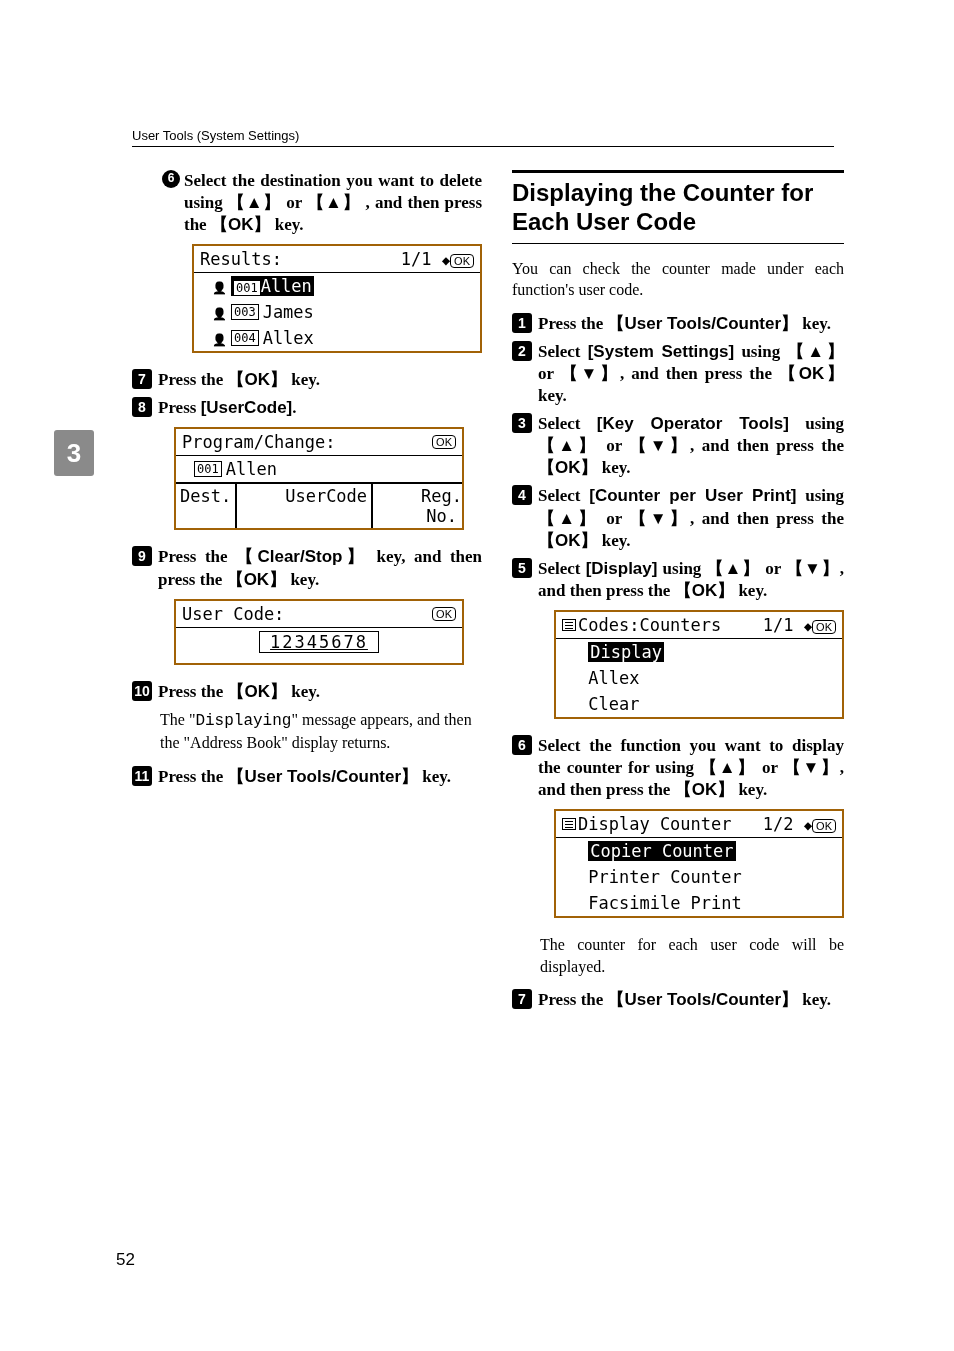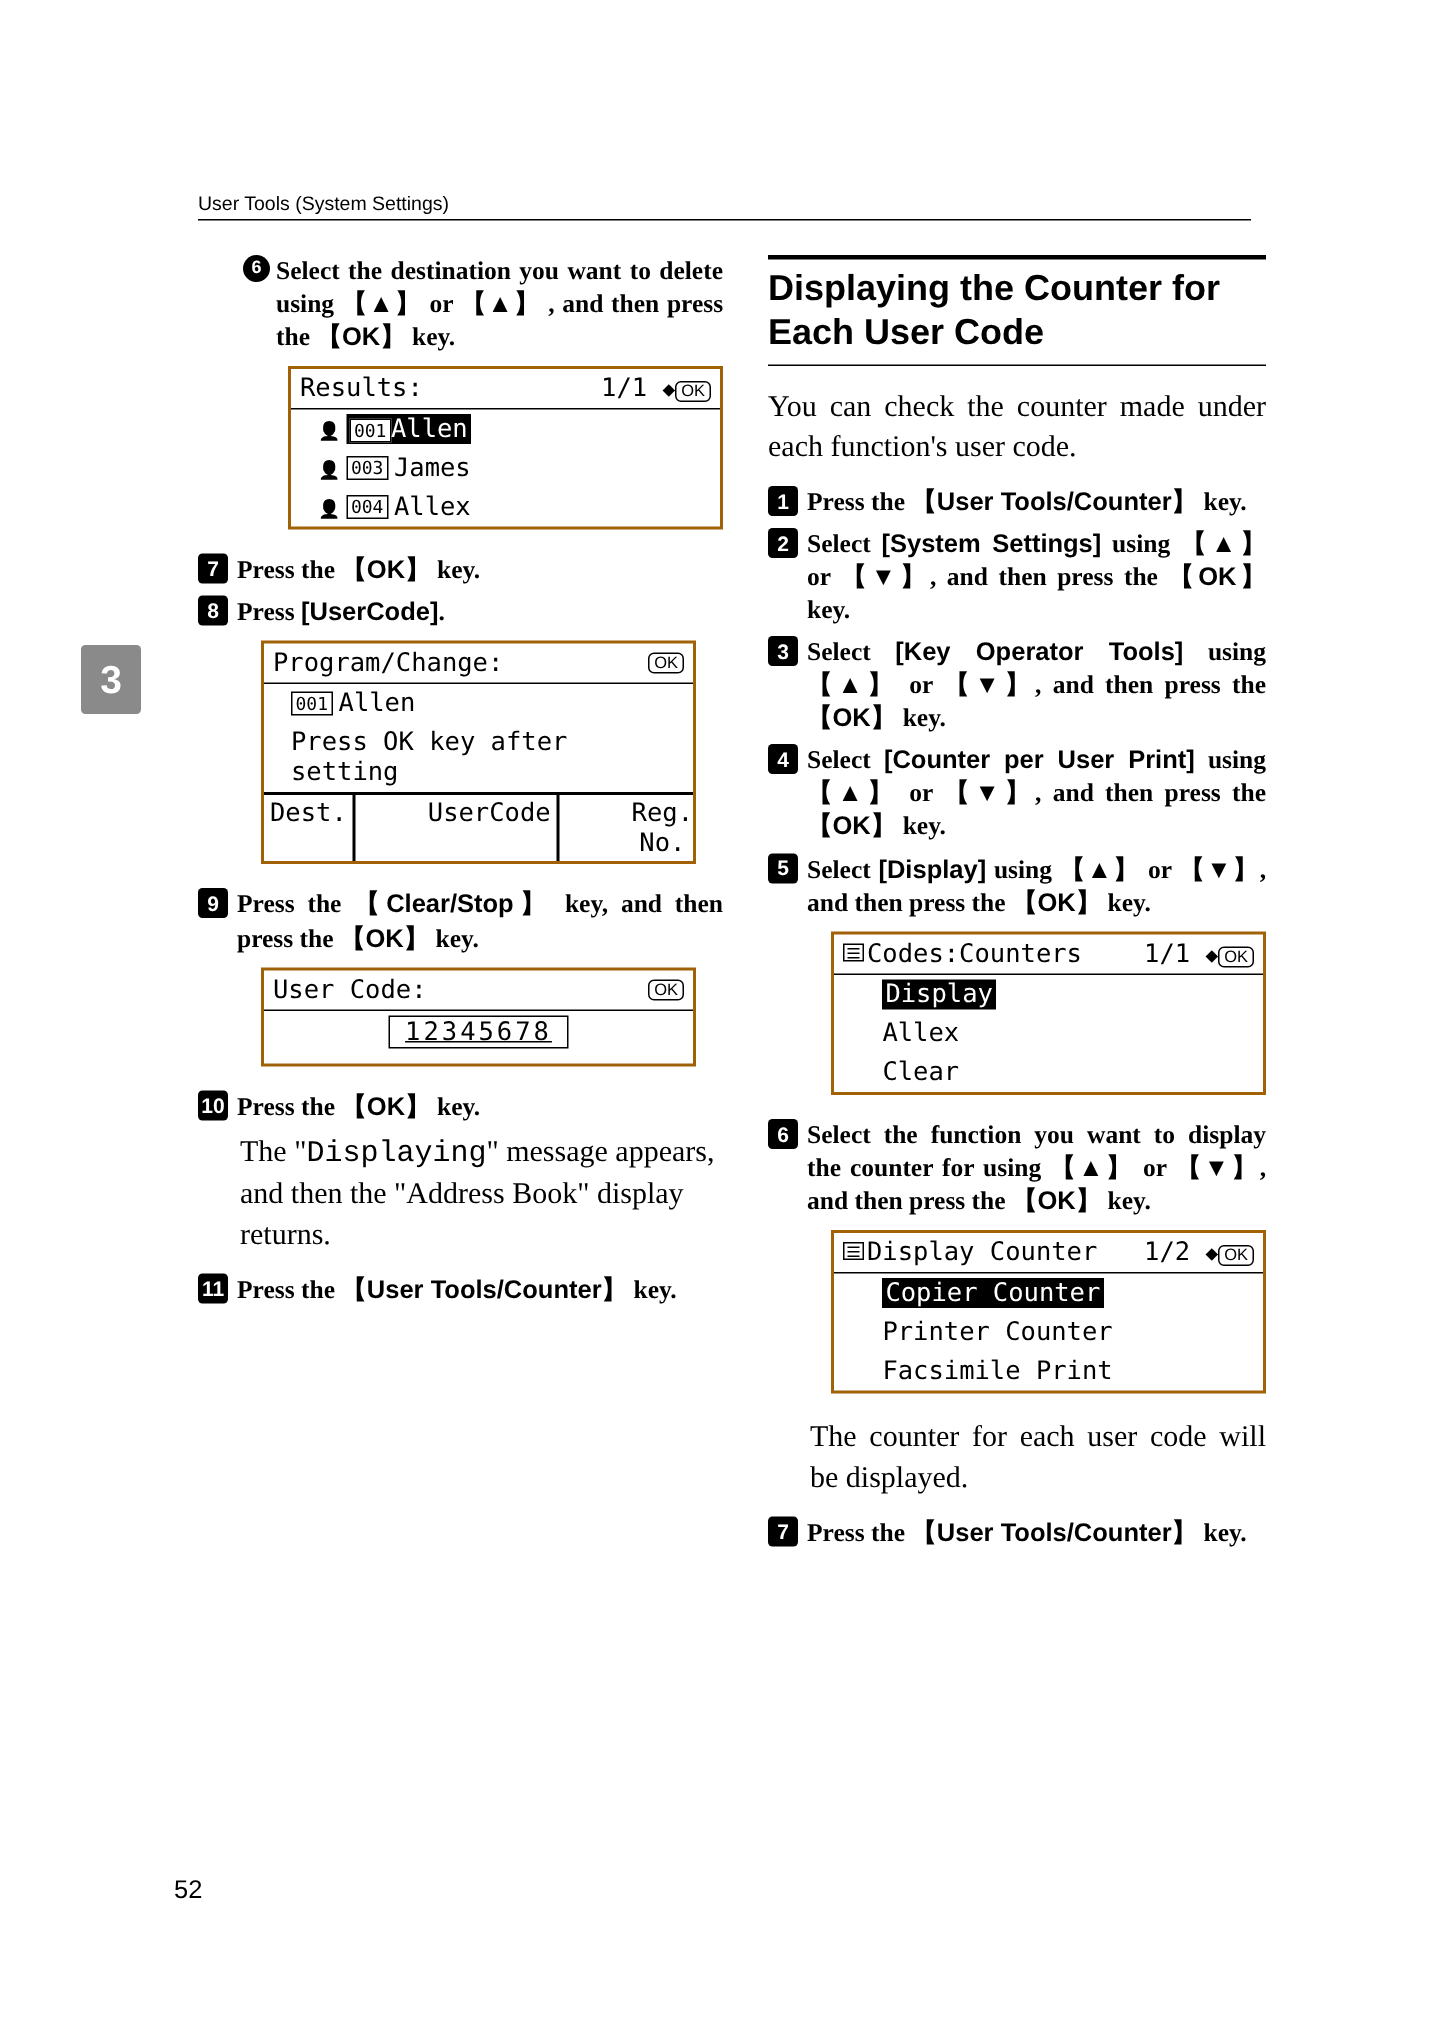--- a/index.html
+++ b/index.html
@@ -160,21 +160,21 @@
     font-family: Arial, sans-serif;
     font-weight: bold;
     font-size: 24px;
     border-top: 3px solid #000;
     border-bottom: 1px solid #000;
     padding: 6px 0;
     margin-bottom: 14px;
     line-height: 1.2;
   }
   .body-text {
-    font-size: 20px;
+    font-size: 16px;
     line-height: 1.35;
     margin-bottom: 12px;
   }
   .body-text-indent {
     margin-left: 28px;
   }
   .page-num {
     position: absolute;
     left: 116px;
     top: 1250px;
@@ -264,21 +264,20 @@
 
     <div class="lcd">
       <div class="lcd-header">
         <span>Program/Change:</span>
         <span class="ok-badge">OK</span>
       </div>
       <div class="lcd-row">
         <span class="num-badge">001</span> 
           <span>Allen</span>
       </div>
-      <div class="lcd-row">Press OK key after setting</div>
       <div class="lcd-buttons">
         <div class="lcd-btn">Dest.</div>
         <div class="lcd-btn">UserCode</div>
         <div class="lcd-btn">Reg. No.</div>
       </div>
     </div>
 
     <div class="step">
       <span class="step-bullet-square">9</span>
       <span class="step-body" style="text-align:justify;">

